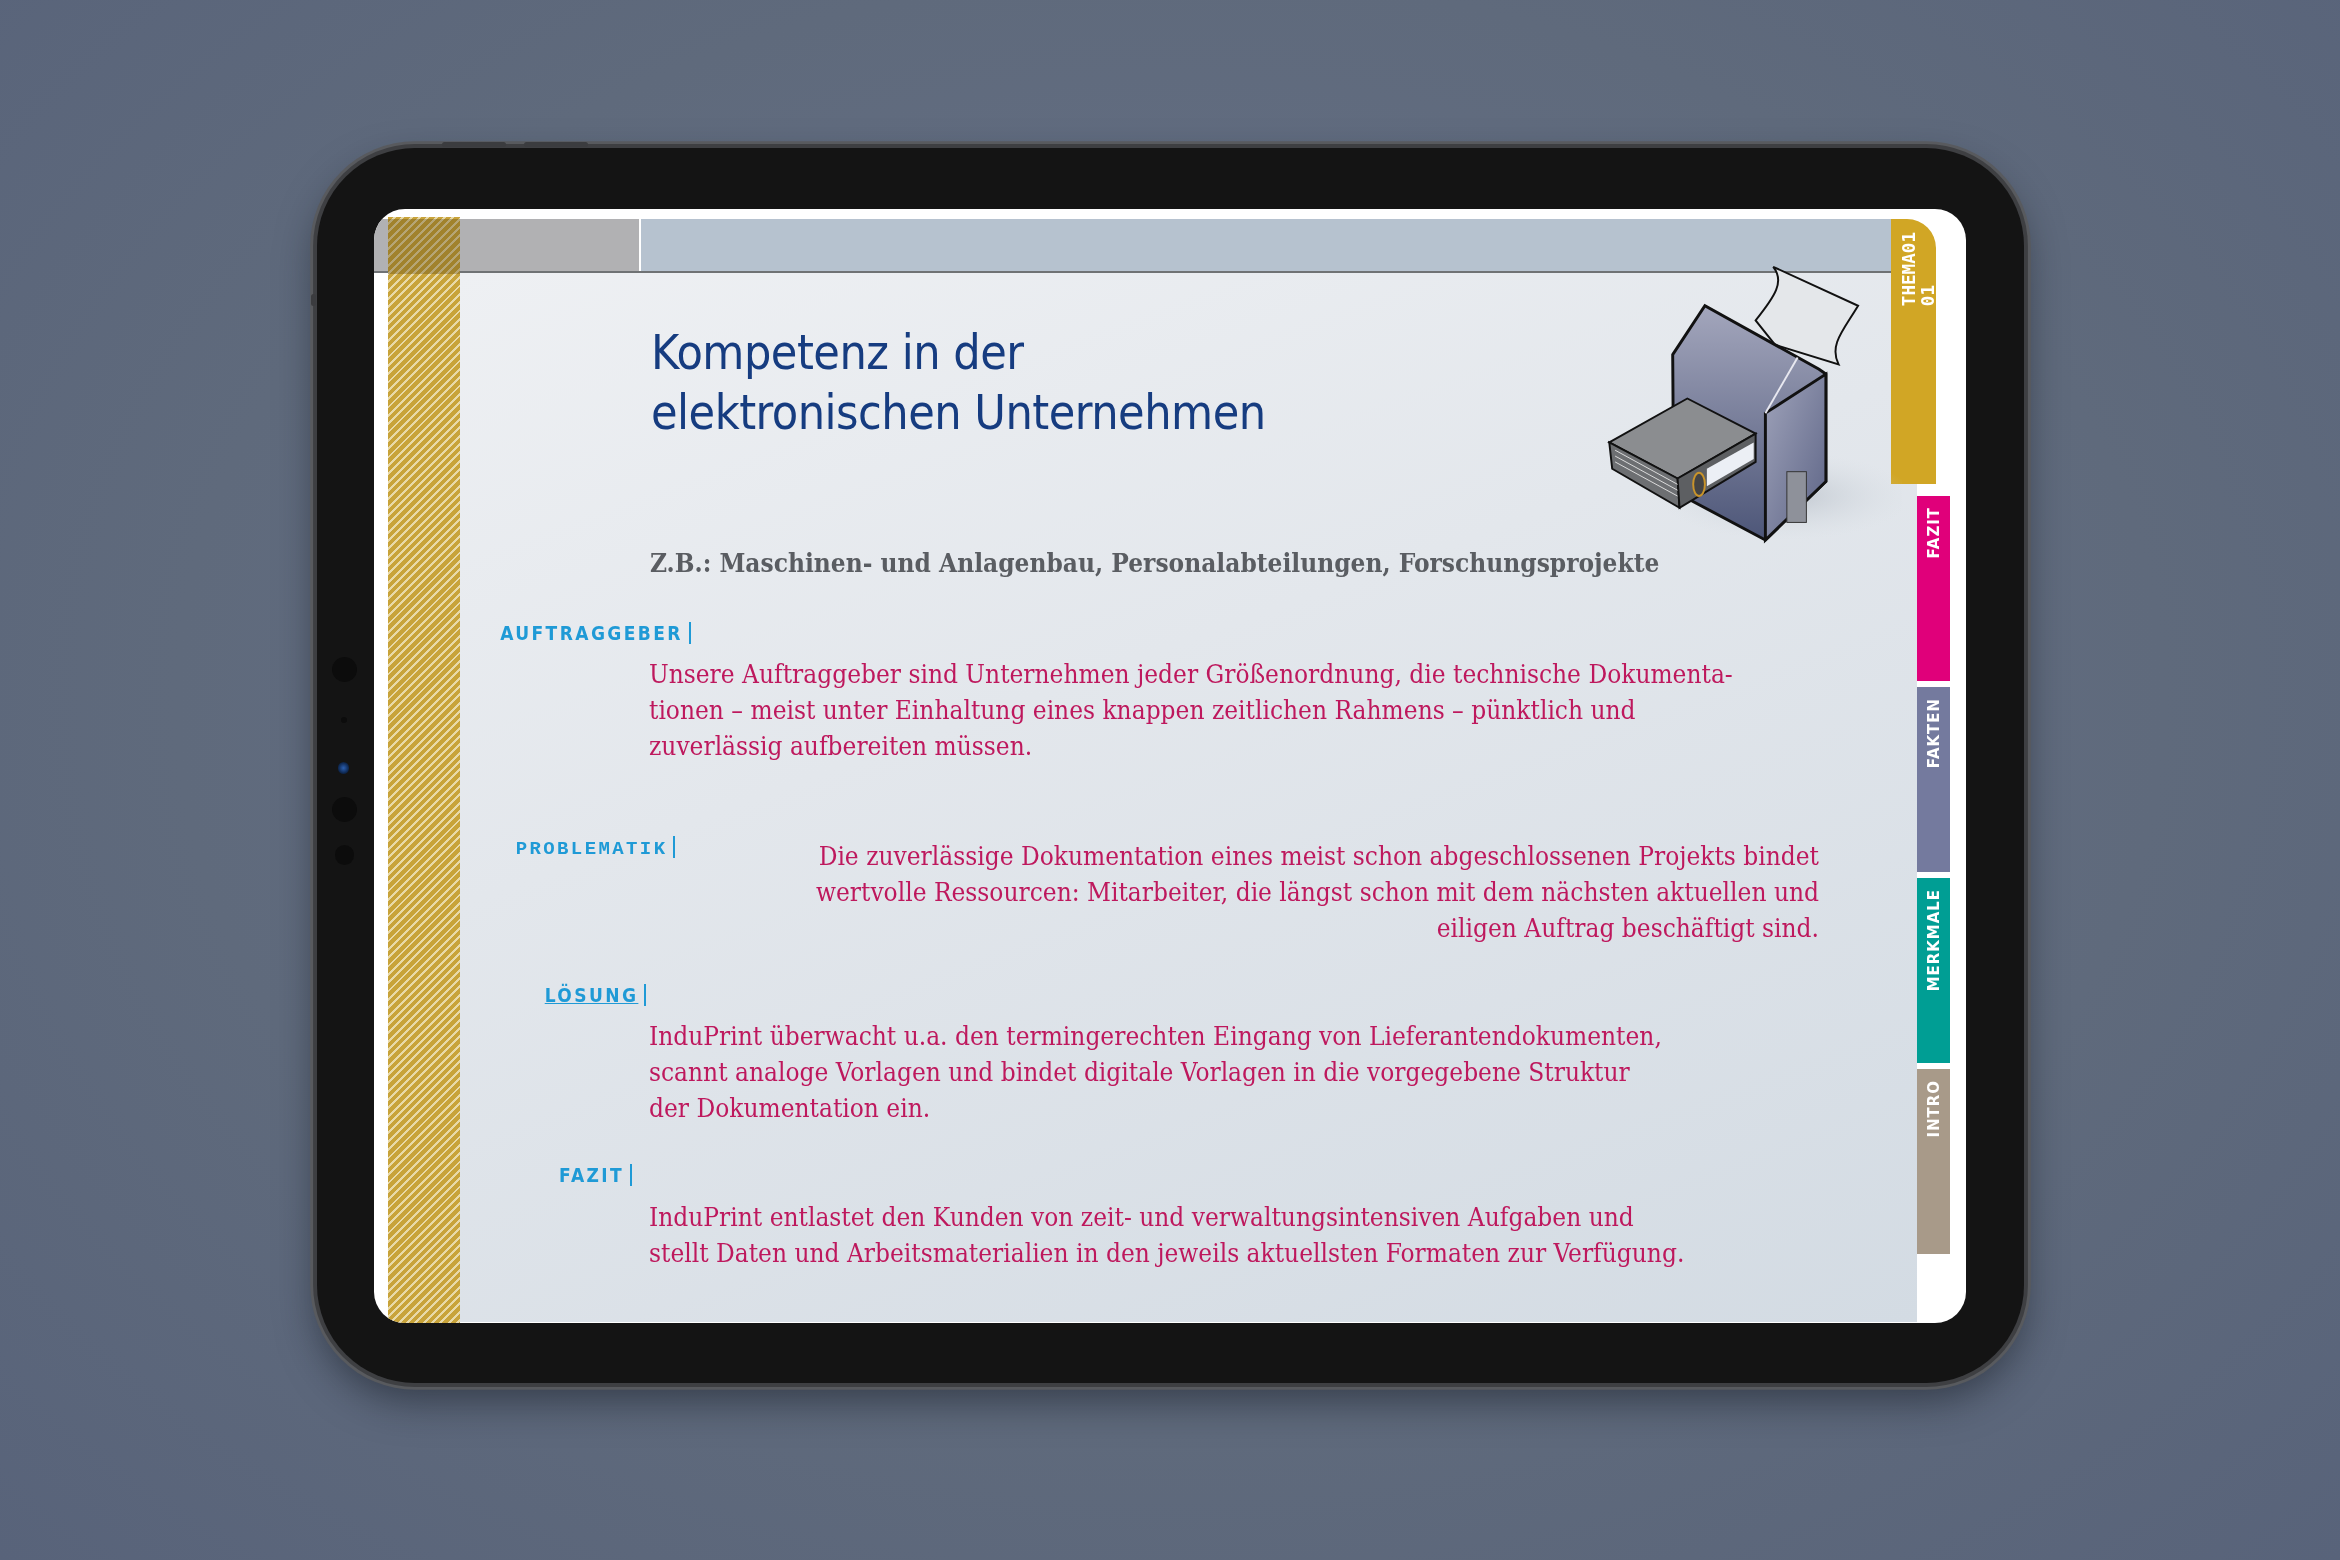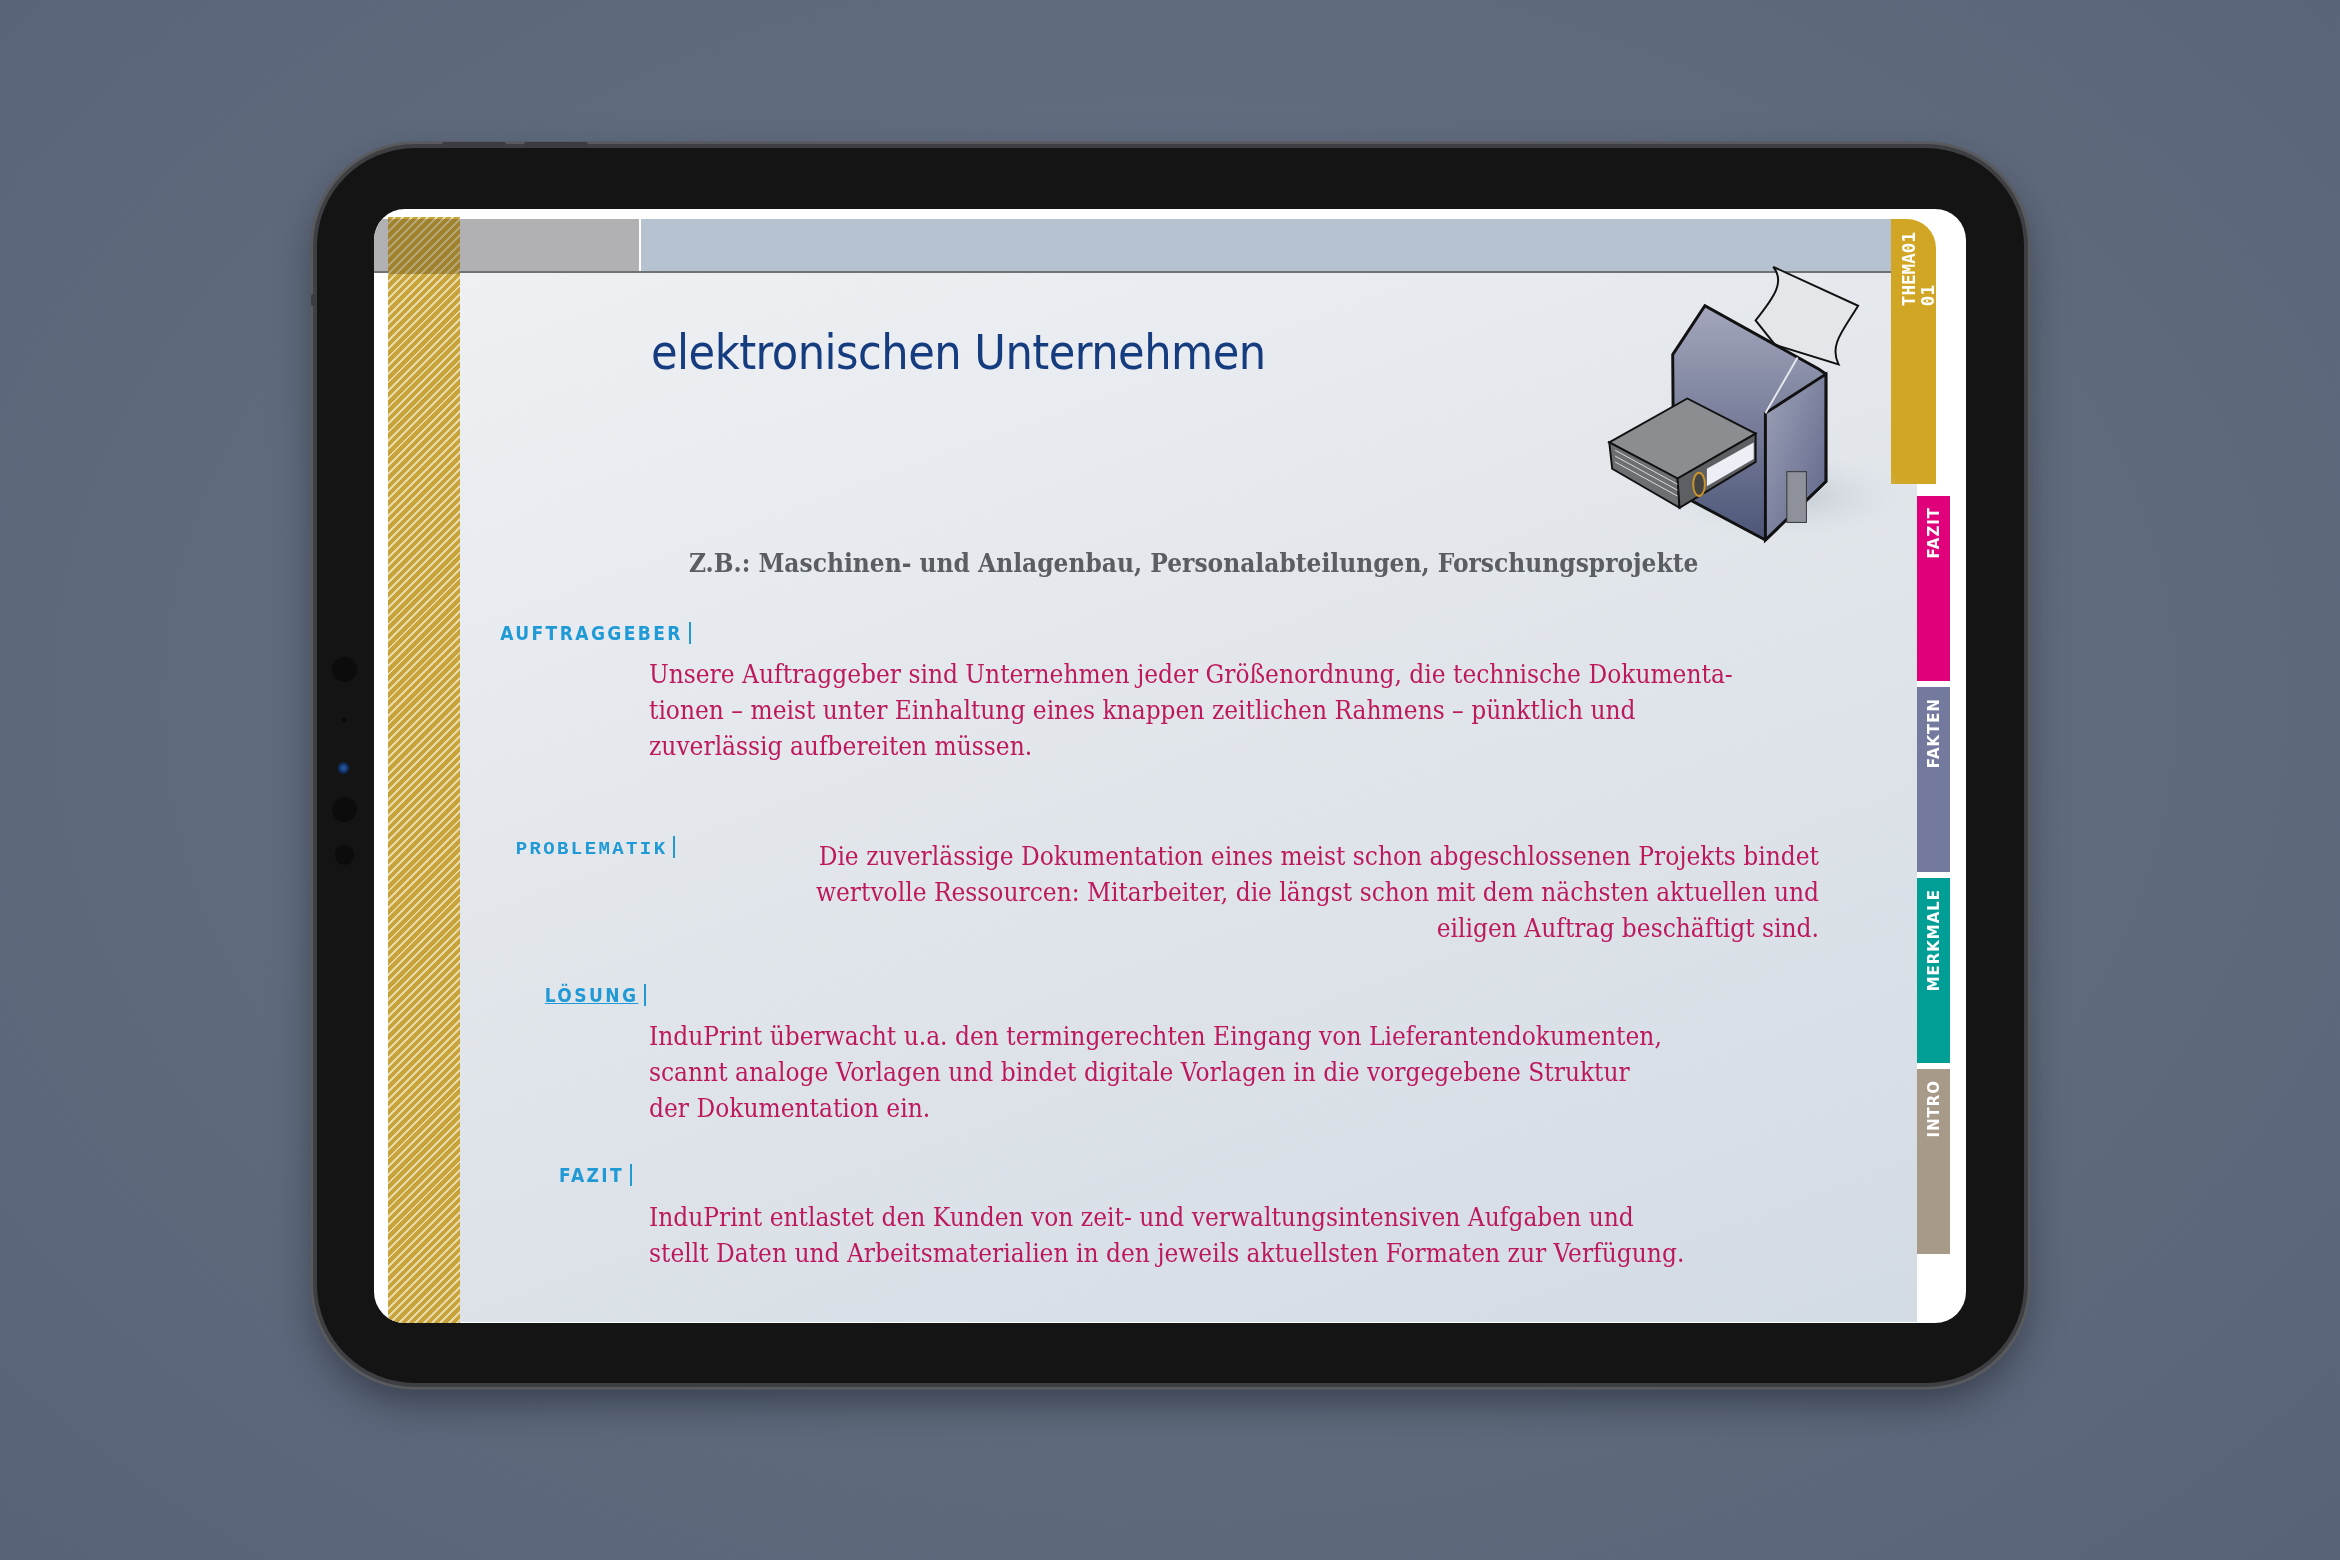--- a/index.html
+++ b/index.html
@@ -66,21 +66,21 @@
   }
   .title {
     position:absolute; left:651px; top:322px;
     font-family: "DejaVu Sans Condensed","DejaVu Sans", sans-serif;
     font-size:48px; line-height:60px; color:#163c80; font-weight:normal;
     letter-spacing:-0.5px;
   }
   .subtitle {
     position:absolute; left:650px; top:548px;
     font-family: "DejaVu Serif Condensed","DejaVu Serif", serif; font-weight:bold;
-    font-size:26px; color:#5a5d62; letter-spacing:0px;margin-left:39px;
+    font-size:26px; color:#5a5d62; letter-spacing:0px;
   }
   .section-label {
     position:absolute; font-family: "DejaVu Sans Condensed","DejaVu Sans", sans-serif;
     font-weight:bold; font-size:19px; color:#1f9ad6; letter-spacing:2.4px;
     text-align:center; width:215px;
   }
   .section-label .bar { display:inline-block; width:2px; height:21.5px; background:#1f9ad6; margin-left:5.9px; vertical-align:-3.9px; }
   .section-body {
     position:absolute; left:649px;
     font-family: "DejaVu Serif Condensed","DejaVu Serif", serif;
@@ -128,20 +128,21 @@
     <div class="tab" style="top:661px; height:185px; background:#009e94;">
       <span class="tab-label">MERKMALE</span>
     </div>
     <div class="tab" style="top:852px; height:185px; background:#a89a89;">
       <span class="tab-label">INTRO</span>
     </div>
   </div>
 </div>
 
 <div class="title">
+  <div>Kompetenz in der</div>
   <div>elektronischen Unternehmen</div>
 </div>
 
 <svg class="illus" viewBox="0 0 330 300">
   <defs>
     <linearGradient id="bodyG" x1="0" y1="0" x2="0" y2="1">
       <stop offset="0" stop-color="#a3a6bc"></stop>
       <stop offset="1" stop-color="#4d5678"></stop>
     </linearGradient>
     <linearGradient id="sideG" x1="0" y1="0" x2="1" y2="1">

